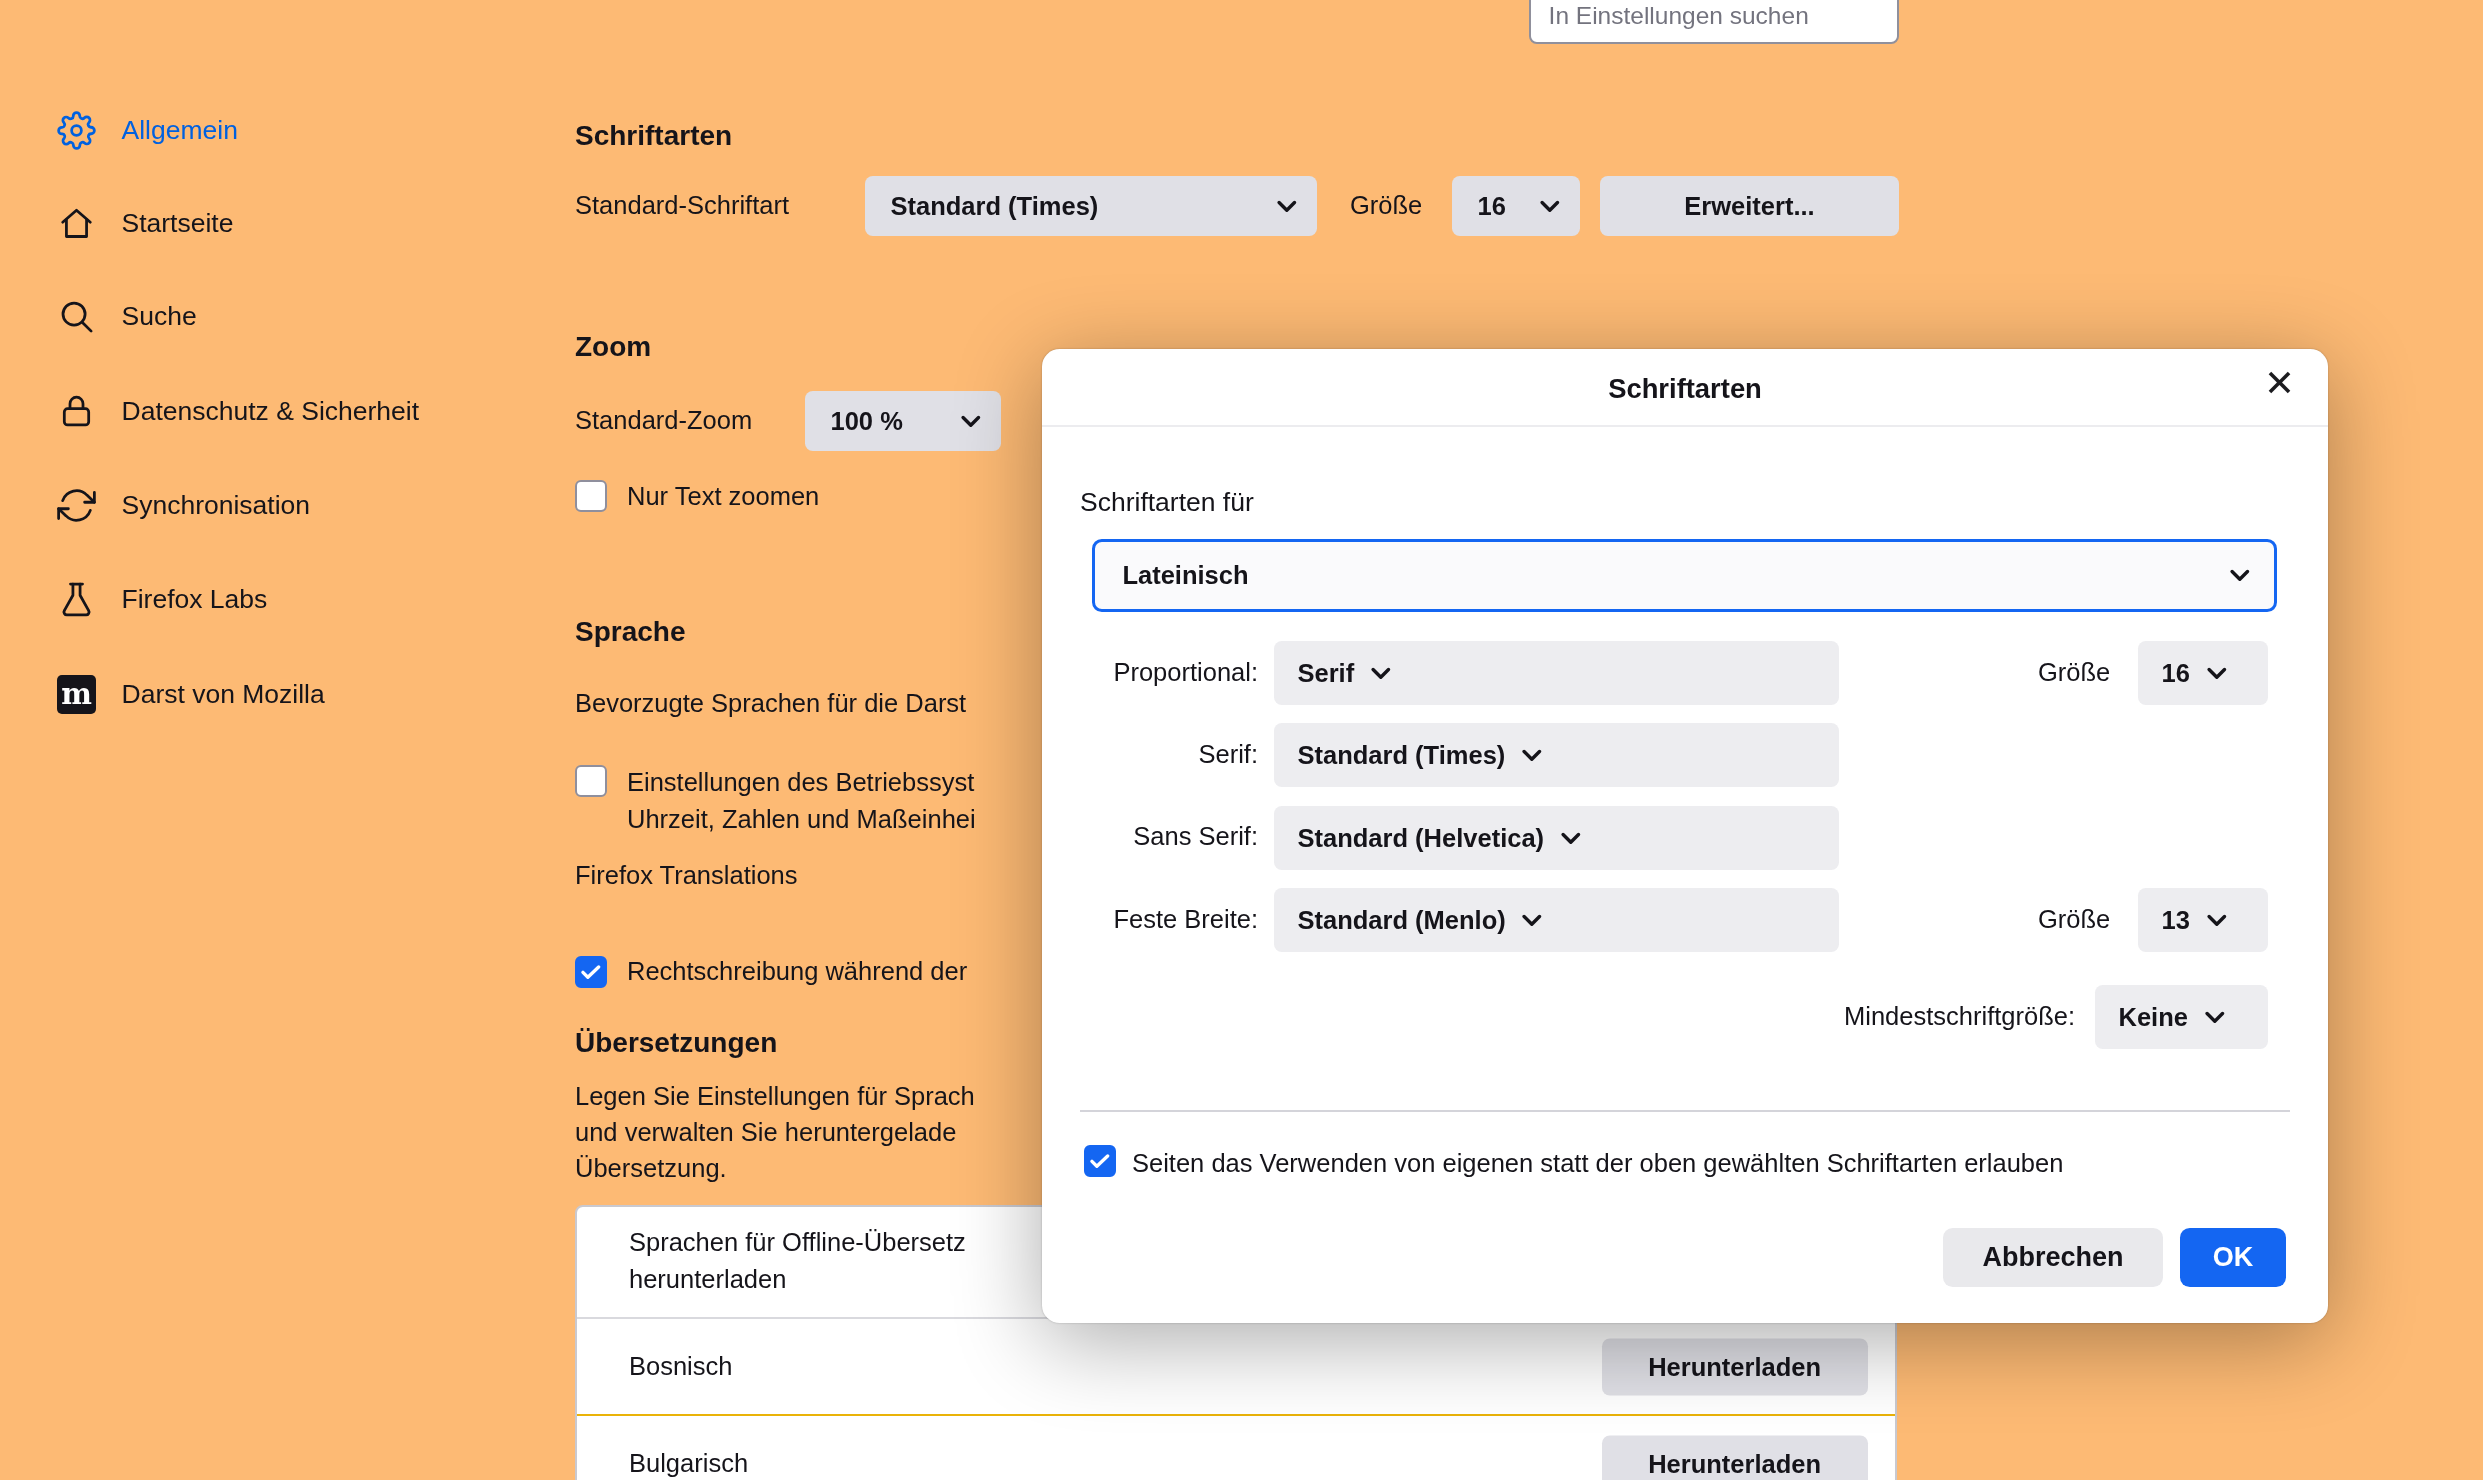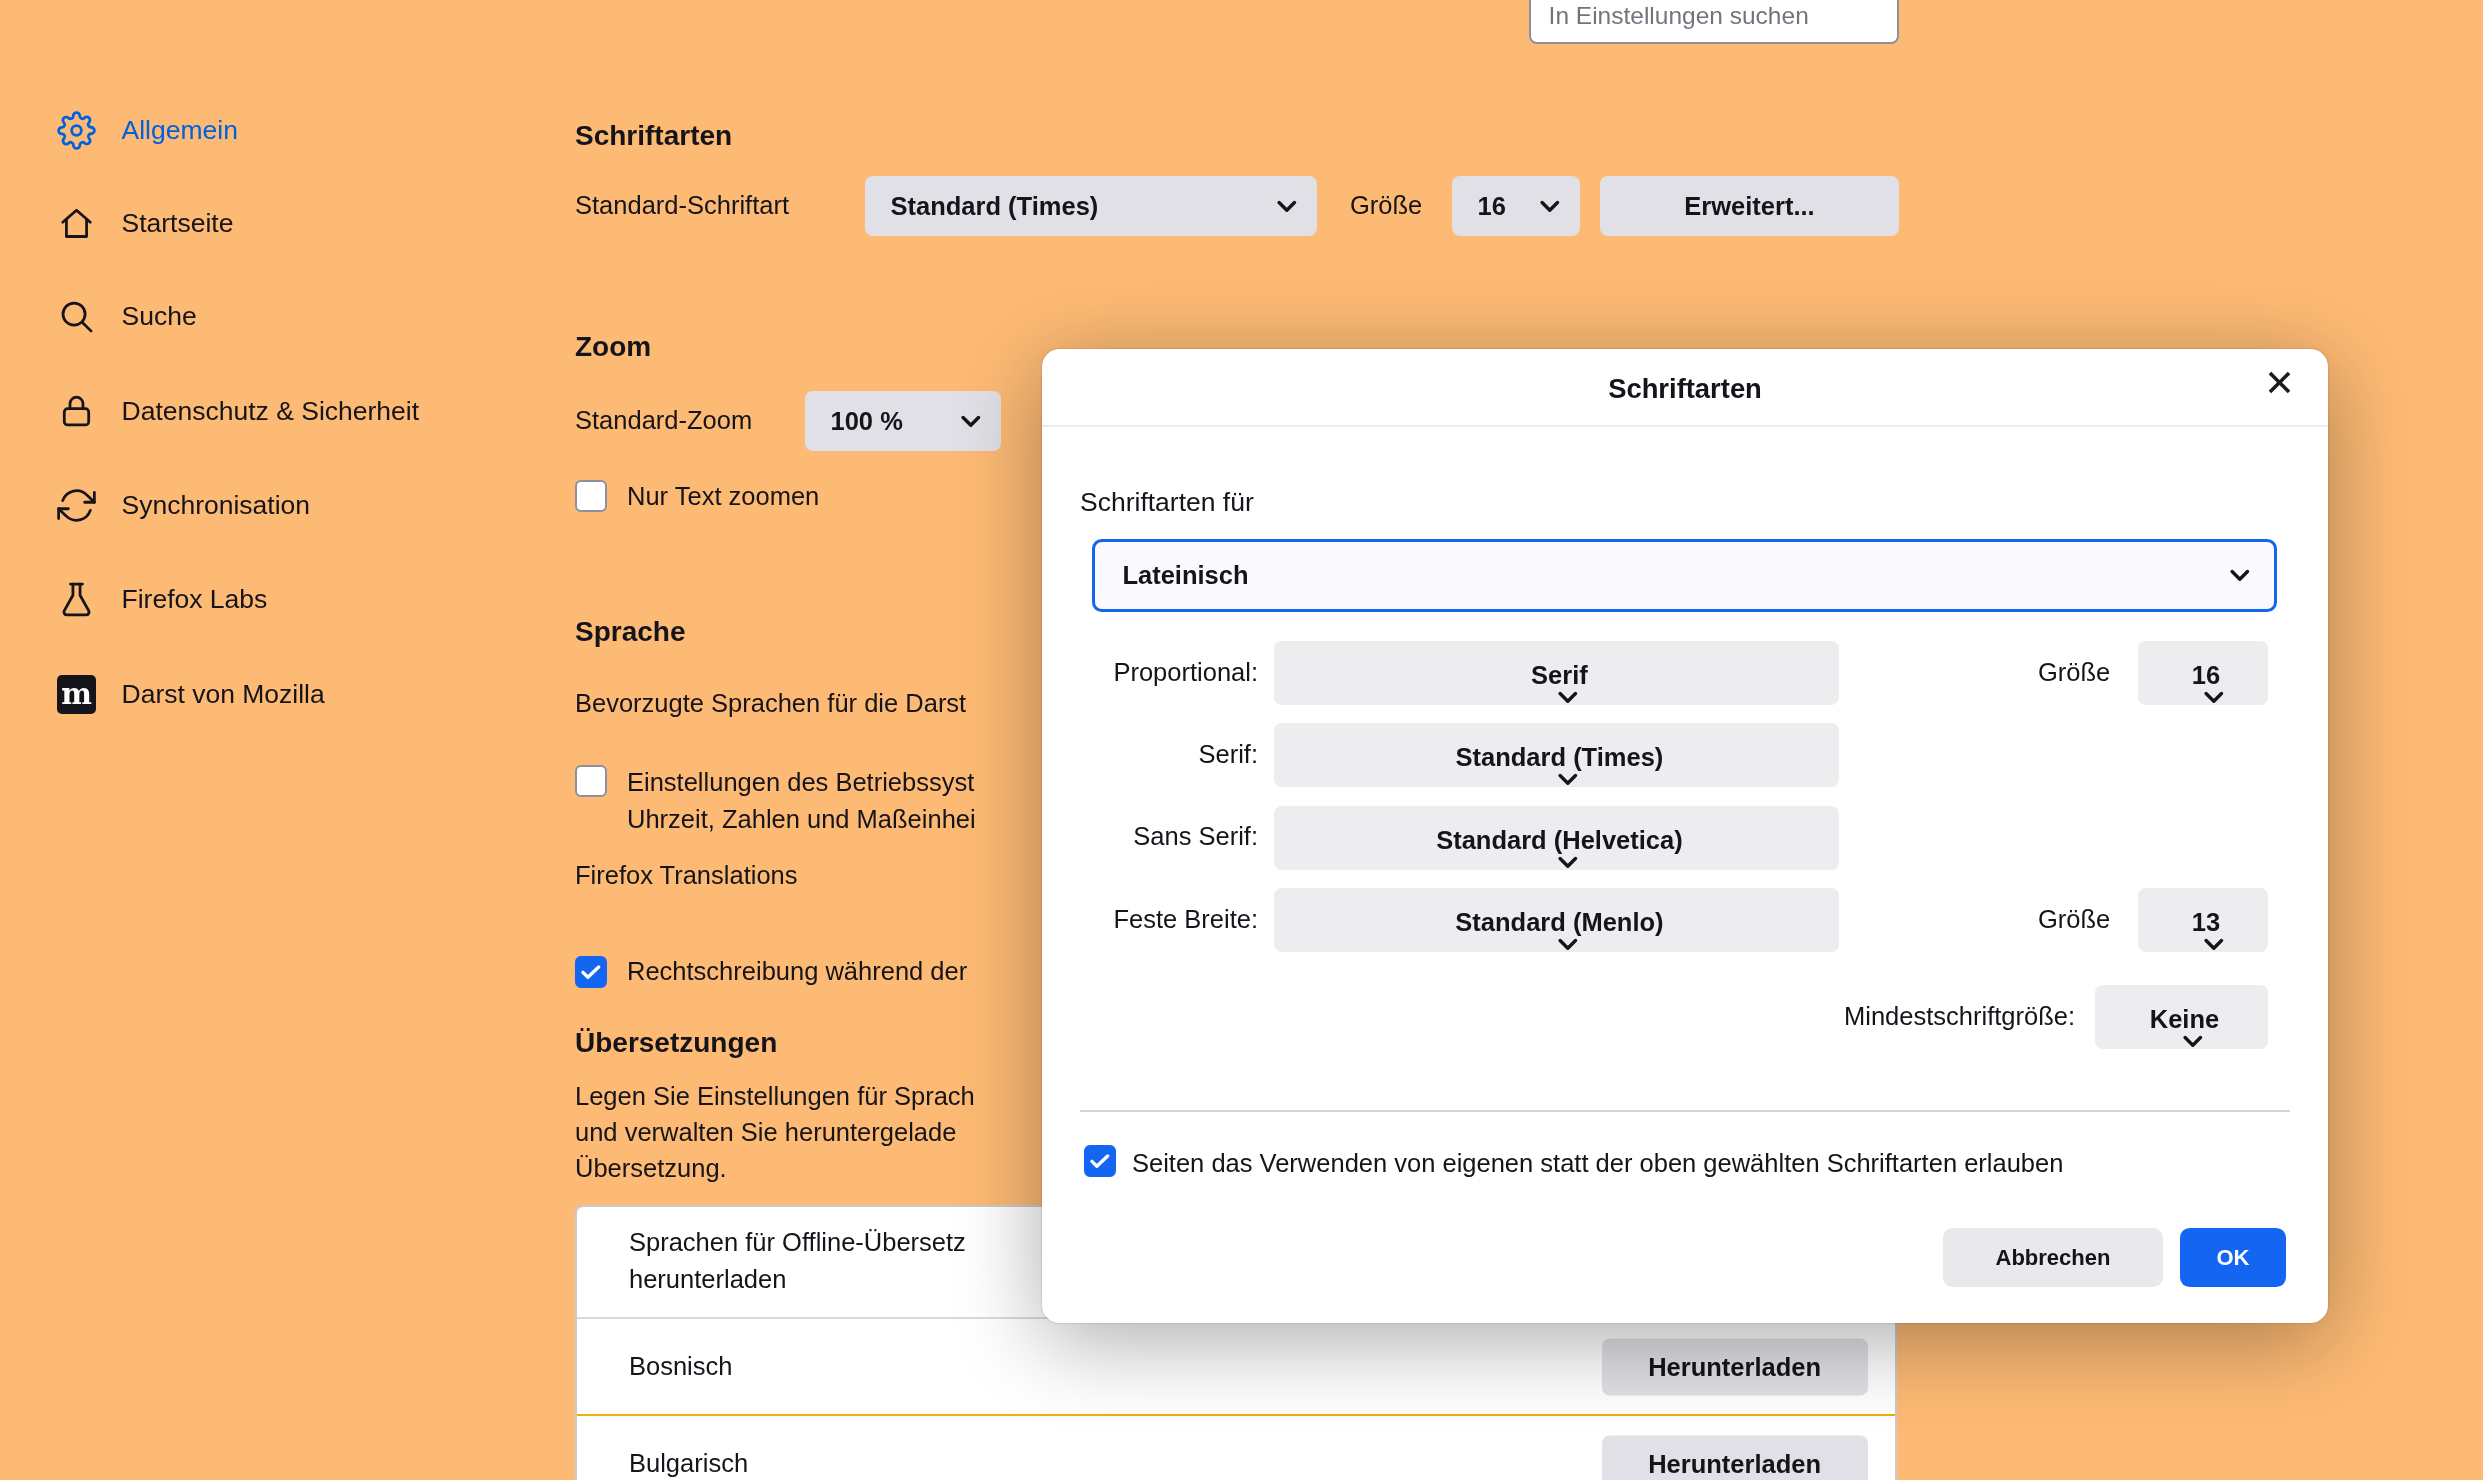--- a/index.html
+++ b/index.html
@@ -87,26 +87,26 @@
   .dlg-sub { position:absolute; left:38px; top:138px; font-size:26.5px; font-weight:400; }
   .script-select {
     position:absolute; left:50px; top:190px; width:1185px; height:73px;
     border:3.4px solid #1466f2; border-radius:9.8px; background:#fafafc;
     display:flex; align-items:center; justify-content:space-between;
     padding:0 23.5px 0 27.4px; font-size:25.5px; font-weight:700; cursor:default;
   }
   .dlabel { position:absolute; font-size:25.5px; text-align:right; line-height:35px; }
   .dselect {
     position:absolute; height:64px; background:#ededf0; border-radius:7.8px;
-    display:flex; align-items:center; justify-content:flex-end;
-    padding:0 17.6px 0 23.5px; font-size:25.5px; font-weight:700; cursor:default;flex-direction:column;
+    display:flex; align-items:center; justify-content:flex-start;
+    padding:0 17.6px 0 23.5px; font-size:25.5px; font-weight:700; cursor:default;
   }
   .dlg-div { position:absolute; left:38px; width:1210px; top:761px; height:2px; background:#d4d4da; }
   .dlg-btn { position:absolute; height:59px; border-radius:9.8px; cursor:default;
-    display:flex; align-items:center; justify-content:center; font-size:22px; font-weight:700; }
+    display:flex; align-items:center; justify-content:center; font-size:27px; font-weight:700; }
   .dlg-btn.gray { background:#e9e9ec; color:#15141a; }
   .dlg-btn.blue { background:#1466f2; color:#ffffff; }
 </style>
 </head>
 <body>
 
 <div id="screen">
 
   <input id="search-input" type="text" placeholder="In Einstellungen suchen" style="">
 

